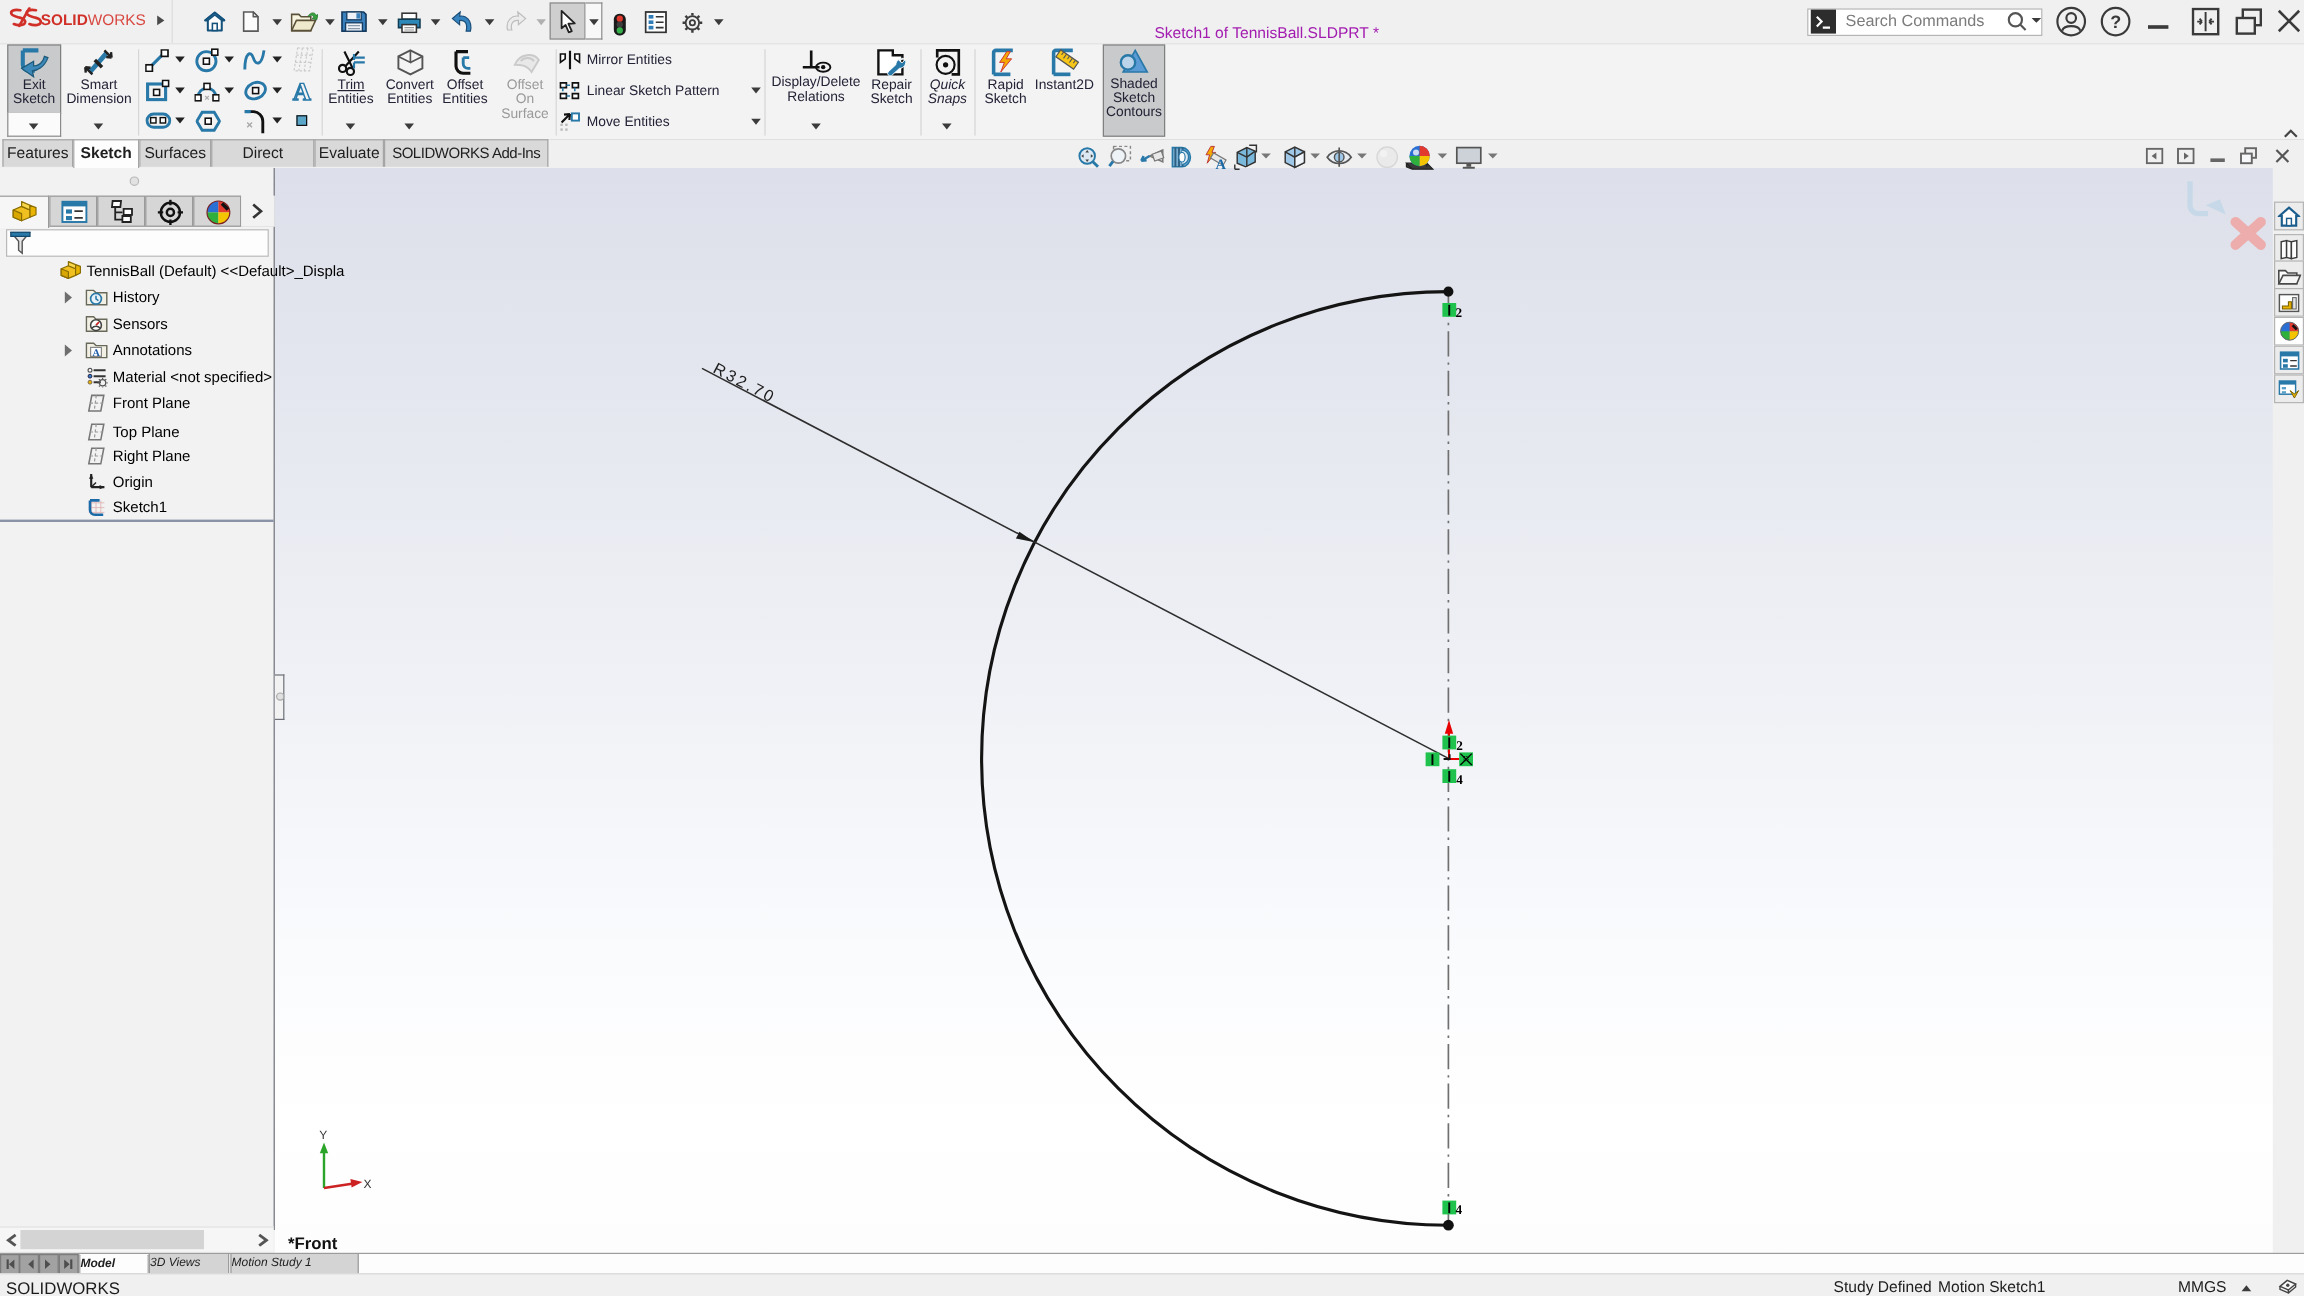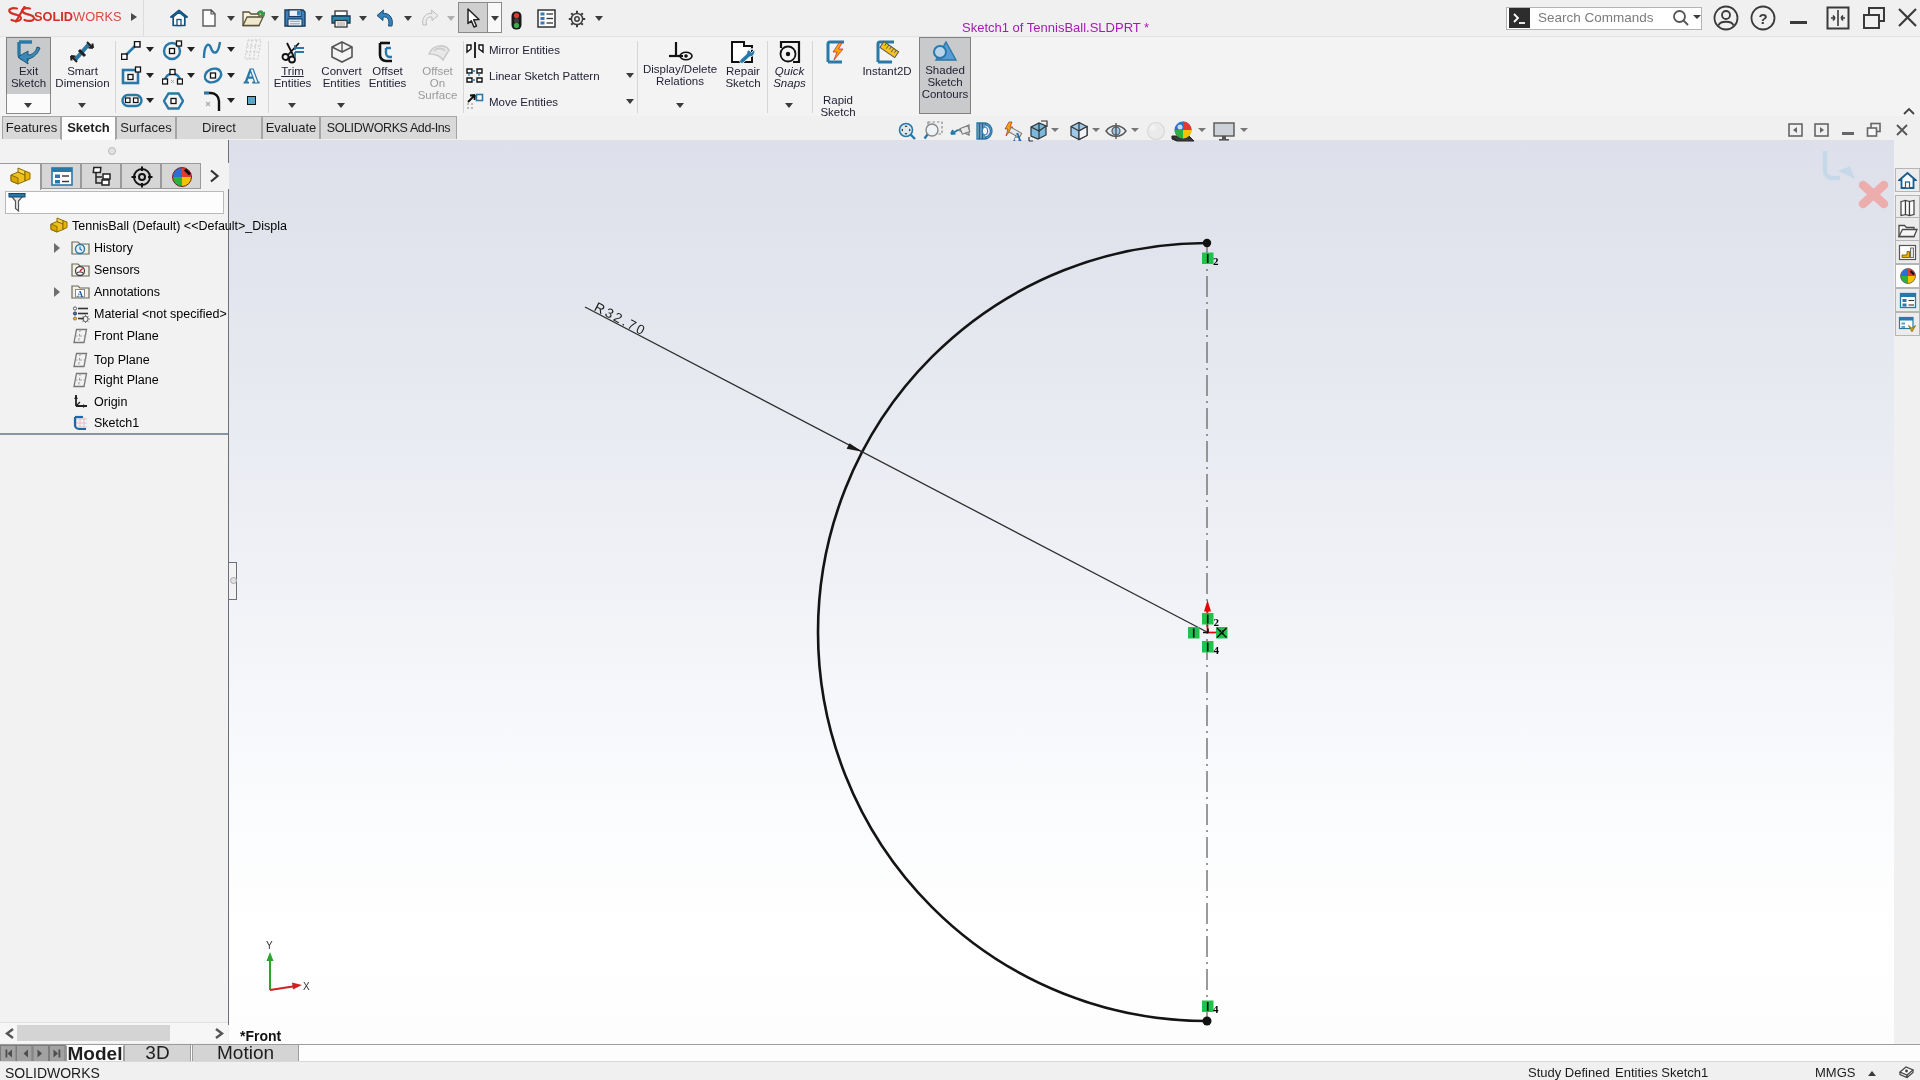--- a/index.html
+++ b/index.html
@@ -28,21 +28,21 @@
   .treerow span { position:absolute; left:50px; top:3px; white-space:nowrap; }
   
   #viewport { position:absolute; left:229px; top:140px; width:1665px; height:905px;
      background:linear-gradient(180deg,#dde0ea 0%, #e3e6ee 18%, #eef0f5 45%, #fafbfd 72%, #ffffff 88%, #fdfdfe 100%); }
   
   #taskpane { position:absolute; left:1894px; top:140px; width:26px; height:905px; background:transparent; }
   .tpcell { position:absolute; left:1px; width:25px; height:24px; background:#ececec; border:1px solid #b5b5b5; }
   
   #hscroll { position:absolute; left:0; top:1022px; width:228px; height:21px; background:#f6f6f6; border-top:1px solid #e0e0e0; }
   #modeltabs { position:absolute; left:0; top:1044px; width:1920px; height:17px; background:#fdfdfd; border-top:1px solid #9c9c9c; }
-  .mtab { position:absolute; top:0; height:17px; font-size:19px; color:#1e1e1e; background:#d4d4d4; border:1px solid #9c9c9c; border-top:none; text-align:center; }
+  .mtab { position:absolute; top:0; height:17px; font-size:10px; color:#1e1e1e; background:#d4d4d4; border:1px solid #9c9c9c; border-top:none; text-align:left;font-style:italic; }
   #statusbar { position:absolute; left:0; top:1061px; width:1920px; height:19px; background:#f0f0f1; font-size:13px; color:#1c1c1c; border-top:1px solid #d8d8d8; }
 </style>
 </head>
 <body>
 <div id="app">
 
   <div id="titlebar">
     <svg class="abs" style="left:7px;top:6px" width="122" height="22" viewBox="0 0 122 22">
       <g fill="none" stroke="#d03028" stroke-width="2.2" stroke-linecap="round">
         <path d="M10 2.5 C4.5 1.5 1.5 3 2.5 5.5 C3.3 7.5 7 8 9.5 8.7 C12.5 9.5 14.5 10.8 13.8 13 C13 15.3 8 15.5 4.5 14"></path>
@@ -376,21 +376,21 @@
     <div class="rlabel" style="left:764px;top:28px;width:51px;font-style:italic;">Quick<br>Snaps</div>
     <div class="drop" style="left:785px;top:66px;"></div>
 
     <div class="rsep" style="left:812px"></div>
 
     <svg class="abs" style="left:826px;top:3px" width="24" height="24" viewBox="0 0 24 24">
       <path d="M2 22 L2 4 a2 2 0 0 1 2 -2 L18 2" fill="none" stroke="#2878a8" stroke-width="3"></path>
       <path d="M2 22 L16 22" stroke="#2878a8" stroke-width="3"></path>
       <path d="M13 3 L7 12 L11 12 L8 20 L17 9 L12.5 9 L16 3 Z" fill="#f5a800" stroke="#c33" stroke-width="0.8"></path>
     </svg>
-    <div class="rlabel" style="left:812px;top:28px;width:52px;margin-top:29px;">Rapid<br>Sketch</div>
+    <div class="rlabel" style="left:812px;top:28px;width:52px;">Rapid<br>Sketch</div>
 
     <svg class="abs" style="left:876px;top:3px" width="26" height="24" viewBox="0 0 26 24">
       <path d="M2 22 L2 4 a2 2 0 0 1 2 -2 L18 2" fill="none" stroke="#2878a8" stroke-width="3"></path>
       <path d="M2 22 L16 22" stroke="#2878a8" stroke-width="3"></path>
       <g transform="rotate(35 13 10)">
           <rect x="4" y="6" width="18" height="7" fill="#f5c518" stroke="#555" stroke-width="1"></rect>
       <path d="M7 6 v3 M10 6 v4.5 M13 6 v3 M16 6 v4.5 M19 6 v3" stroke="#555" stroke-width="0.9" fill="none"></path>
         </g>
     </svg>
     <div class="rlabel" style="left:856px;top:28px;width:62px;">Instant2D</div>
@@ -851,21 +851,21 @@
           <rect x="58.5" y="4.5" width="1.8" height="8"></rect>
         </g>
     </svg>
     <div class="mtab" style="left:66px;width:58px;background:#fdfdfd;font-weight:bold;border-top:1px solid #fdfdfd;line-height:16px;">Model</div>
     <div class="mtab" style="left:124px;width:67px;line-height:16px;">3D Views</div>
     <div class="mtab" style="left:192px;width:107px;line-height:16px;">Motion Study 1</div>
   </div>
   <div id="statusbar">
     <span class="abs" style="left:5px;top:3px;font-size:14px;">SOLIDWORKS</span>
     <span class="abs" style="left:1528px;top:3px;">Study Defined</span>
-    <span class="abs" style="left:1615px;top:3px;">Entities Sketch1</span>
+    <span class="abs" style="left:1615px;top:3px;">Motion Sketch1</span>
     <span class="abs" style="left:1815px;top:3px;">MMGS</span>
     <div class="abs" style="left:1868px;top:9px;width:0;height:0;border-left:4.5px solid transparent;border-right:4.5px solid transparent;border-bottom:5.5px solid #3b3b3b;"></div>
     <svg class="abs" style="left:1898px;top:2px" width="17" height="15" viewBox="0 0 17 15">
       <path d="M2 8 L8 3 L15 6 L9 11 Z" fill="#f8f8f8" stroke="#444" stroke-width="1.2"></path>
       <path d="M2 8 L2 10.5 L9 13.5 L9 11 M15 6 L15 8.5 L9 13.5" fill="none" stroke="#444" stroke-width="1.2"></path>
       <circle cx="8.5" cy="7" r="1.4" fill="#444"></circle>
     </svg>
   </div>
 
 </div>

